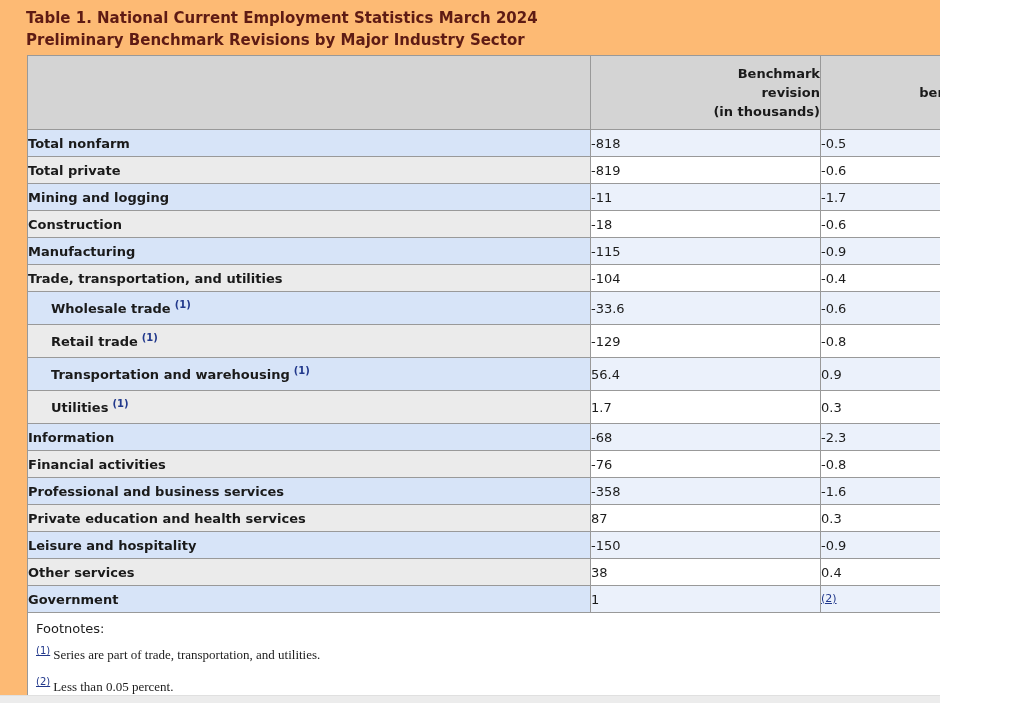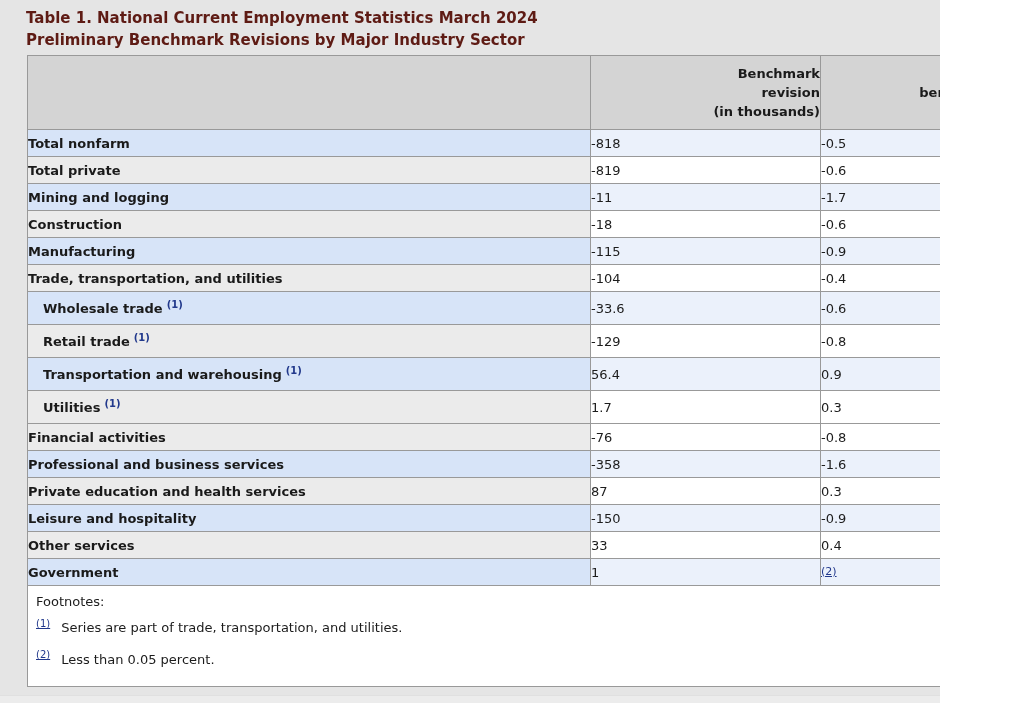--- a/index.html
+++ b/index.html
@@ -17,21 +17,21 @@
   html,body{margin:0;padding:0;}
   body{
     font-family:"DejaVu Sans","Liberation Sans",sans-serif;
     background:#ffffff;
     color:var(--text);
   }
   .page{
     position:relative;
     width:940px;
     height:703px;
-    background:#e5e5e5;
+    background:#fdba74;
     overflow:hidden;
   }
   .title-block{
     margin:7px 16px 4px 26px;
   }
   .title-line{
     color:var(--title-color);
     font-weight:bold;
     font-size:15px;
     line-height:22px;
@@ -57,21 +57,21 @@
     line-height:19px;
     white-space:pre-line;
     color:#1a1a1a;
   }
   td.label-cell{
     padding-left:7px;
     font-weight:bold;
     color:#1a1a1a;
     height:27px;
   }
-  td.label-cell.indent{ padding-left:15px; }
+  td.label-cell.indent{ padding-left:23px; }
   td.num-cell{
     text-align:left;
     padding-right:7px;
     height:27px;
   }
   tr.row-blue td.label-cell{ background:var(--blue-label); }
   tr.row-blue td.num-cell{ background:var(--blue-value); }
   tr.row-gray td.label-cell{ background:var(--gray-label); }
   tr.row-gray td.num-cell{ background:var(--white-value); }
   tr.row-tall td{ height:33px; }
@@ -105,21 +105,21 @@
     margin:0 0 9px 0;
     line-height:18px;
   }
   .footnote-line sup a{
     color:var(--link);
     font-size:10px;
     text-decoration:underline;
     cursor:pointer;
     font-weight:normal;
   }
-  .footnote-line .fn-text{ margin-left:11px; }
+  .footnote-line .fn-text{ margin-left:3px;font-family:Liberation Serif, serif; }
   .bottom-strip{
     position:absolute;
     left:0; right:0; bottom:0;
     height:8px;
     background:#ececec;
     border-top:1px solid #e0e0e0;
   }
 </style>
 </head>
 <body>
@@ -193,20 +193,25 @@
         <tr class="row-blue row-tall">
     <td class="label-cell indent"><span>Transportation and warehousing</span><sup class="row-marker">(1)</sup></td>
     <td class="num-cell"><span>56.4</span></td>
     <td class="num-cell"><span>0.9</span></td>
   </tr>
         <tr class="row-gray row-tall">
     <td class="label-cell indent"><span>Utilities</span><sup class="row-marker">(1)</sup></td>
     <td class="num-cell"><span>1.7</span></td>
     <td class="num-cell"><span>0.3</span></td>
   </tr>
+        <tr class="row-blue">
+    <td class="label-cell"><span>Information</span></td>
+    <td class="num-cell"><span>-68</span></td>
+    <td class="num-cell"><span>-2.3</span></td>
+  </tr>
         <tr class="row-gray">
     <td class="label-cell"><span>Financial activities</span></td>
     <td class="num-cell"><span>-76</span></td>
     <td class="num-cell"><span>-0.8</span></td>
   </tr>
         <tr class="row-blue">
     <td class="label-cell"><span>Professional and business services</span></td>
     <td class="num-cell"><span>-358</span></td>
     <td class="num-cell"><span>-1.6</span></td>
   </tr>
@@ -215,21 +220,21 @@
     <td class="num-cell"><span>87</span></td>
     <td class="num-cell"><span>0.3</span></td>
   </tr>
         <tr class="row-blue">
     <td class="label-cell"><span>Leisure and hospitality</span></td>
     <td class="num-cell"><span>-150</span></td>
     <td class="num-cell"><span>-0.9</span></td>
   </tr>
         <tr class="row-gray">
     <td class="label-cell"><span>Other services</span></td>
-    <td class="num-cell"><span>33</span></td>
+    <td class="num-cell"><span>38</span></td>
     <td class="num-cell"><span>0.4</span></td>
   </tr>
         <tr class="row-blue">
     <td class="label-cell"><span>Government</span></td>
     <td class="num-cell"><span>1</span></td>
     <td class="num-cell"><a class="cell-link">(2)</a></td>
   </tr>
       </tbody>
     <tbody>
       <tr class="footnote-row">

